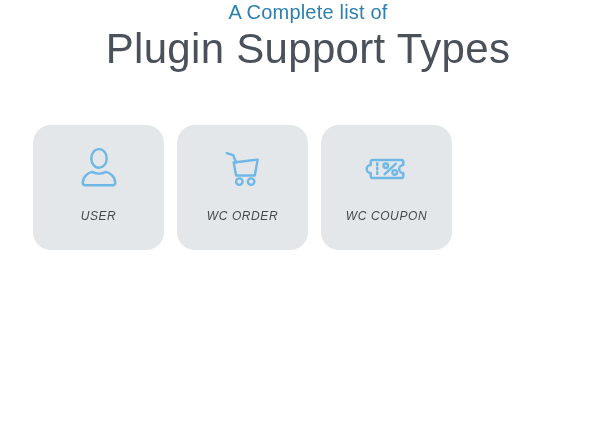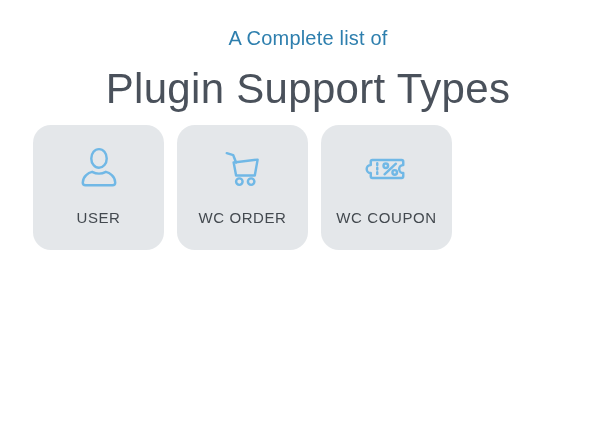--- a/index.html
+++ b/index.html
@@ -9,31 +9,30 @@
     font-family: "Liberation Sans", sans-serif;
   }
   .page {
     position: relative;
     width: 616px;
     height: 430px;
     background: var(--page-bg, #ffffff);
     overflow: hidden;
   }
   .header {
-    padding-top: 26px;
     text-align: center;
   }
   .subtitle {
     font-size: 20px;
     line-height: 24px;
     color: var(--subtitle-blue, #2e7fae);
     letter-spacing: 0.2px;
   }
   .title {
-    margin-top: 16px;
+    margin-top: 2px;
     font-size: 42px;
     line-height: 46px;
     font-weight: 400;
     color: var(--title-gray, #4a515b);
     letter-spacing: 0.3px;
   }
   .grid {
     position: absolute;
     left: 33px;
     top: 125px;
@@ -60,24 +59,25 @@
     color: var(--accent-blue, #70b8e6);
     display: block;
   }
   .card .icon svg {
     width: 52px;
     height: 52px;
     display: block;
   }
   .card .label {
     margin-top: 14px;
-    font-size: 15px;
+    font-size: 12px;
     letter-spacing: 0.6px;
     color: var(--label-gray, #43494f);
     white-space: nowrap;
+    font-style: italic;
   }
   svg .s {
     fill: none;
     stroke: currentColor;
     stroke-width: 3;
     stroke-linecap: round;
     stroke-linejoin: round;
   }
   svg .sf {
     fill: var(--card-bg, #e4e7ea);

